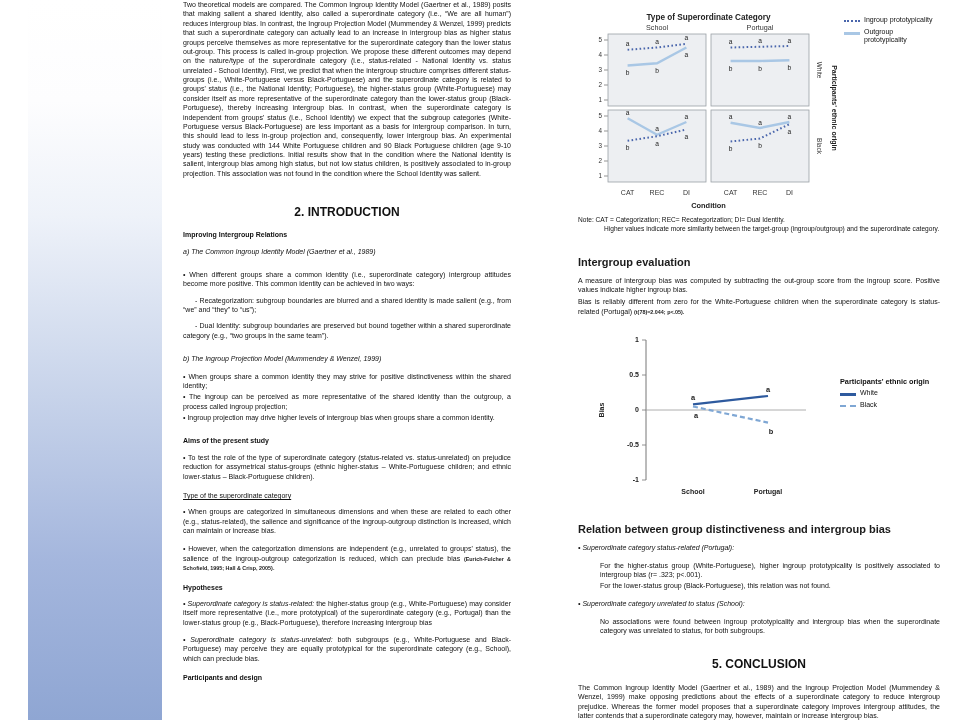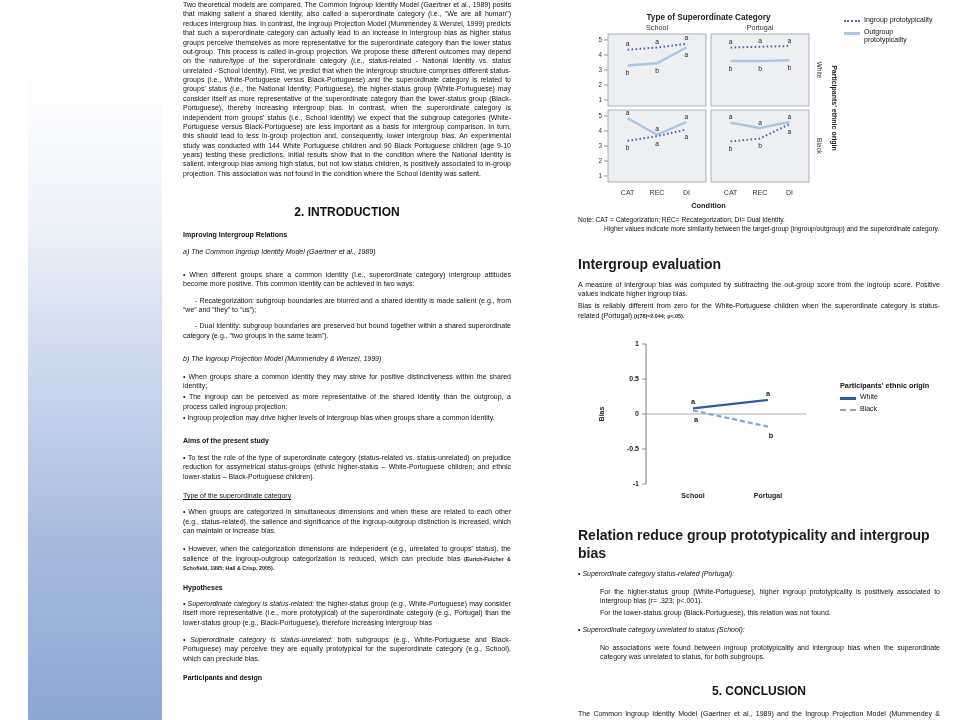--- a/index.html
+++ b/index.html
@@ -11,21 +11,21 @@
     background:linear-gradient(to bottom,#ffffff 0%,#fdfdfe 14%,#eef2f9 30%,#c7d3ea 55%,#a4b6dd 78%,#8fa6d3 100%);}
   .left-col{position:absolute;left:183px;top:0;width:328px;font-size:7px;line-height:1.34;}
   .right-col{position:absolute;left:578px;top:10px;width:362px;font-size:7px;line-height:1.32;}
   p{margin:0 0 7px 0;text-align:justify;}
   .sec-head{font-weight:bold;font-size:12px;text-align:center;margin:26px 0 10px 0;}
   .sub-head{font-weight:bold;margin:10px 0 7px 0;}
   .italic{font-style:italic;}
   .underline{text-decoration:underline;}
   .small-cite{font-size:5.4px;font-weight:bold;color:#222;}
   .sub-indent{text-indent:12px;}
-  .r-head{font-weight:bold;font-size:14px;color:#1c1c1c;margin:12px 0 6px 0;}
+  .r-head{font-weight:bold;font-size:11px;color:#1c1c1c;margin:12px 0 6px 0;}
   .r-sub{padding-left:22px;margin-bottom:6px;text-align:justify;}
   .note{font-size:6.6px;margin-top:4px;line-height:1.3;}
   .note .cont{padding-left:26px;display:block;}
   .chart-wrap{position:relative;}
   .legend{position:absolute;font-size:7px;line-height:1.15;}
   .legend .lg-title{font-weight:bold;font-size:7.3px;margin-bottom:3px;}
   .legend .lg-row{display:flex;align-items:flex-start;margin-bottom:4px;}
   .legend .swatch{display:inline-block;width:16px;margin:4px 4px 0 0;flex:0 0 16px;}
   .concl-p{margin-top:6px;}
   .bullet-block{margin-bottom:8px;}
@@ -184,21 +184,21 @@
           <span class="swatch" style="border-top: 3px solid rgb(46, 90, 158);"></span>
           <span>White</span>
         </div>
         <div class="lg-row">
           <span class="swatch" style="border-top: 2px dashed rgb(127, 167, 212);"></span>
           <span>Black</span>
         </div>
       </div>
   </div>
 
-  <div class="r-head" style="margin-top:16px;">Relation reduce group prototypicality and intergroup bias</div>
+  <div class="r-head" style="margin-top:16px;">Relation between group distinctiveness and intergroup bias</div>
   <p class="italic" style="margin-bottom:9px;">• Superordinate category status-related (Portugal):</p>
   <p class="r-sub" style="margin-bottom:2px;">For the higher-status group (White-Portuguese), higher ingroup prototypicality is positively associated to intergroup bias (r= .323; p&lt;.001).</p>
   <p class="r-sub">For the lower-status group (Black-Portuguese), this relation was not found.</p>
   <p class="italic" style="margin-top:8px;margin-bottom:9px;">• Superordinate category unrelated to status (School):</p>
   <p class="r-sub">No associations were found between ingroup prototypicality and intergroup bias when the superordinate category was unrelated to status, for both subgroups.</p>
 
   <div class="sec-head" style="margin-top:22px;">5. CONCLUSION</div>
   <p class="concl-p">The Common Ingroup Identity Model (Gaertner et al., 1989) and the Ingroup Projection Model (Mummendey &amp; Wenzel, 1999) make opposing predictions about the effects of a superordinate category to reduce intergroup prejudice. Whereas the former model proposes that a superordinate category improves intergroup attitudes, the latter contends that a superordinate category may, however, maintain or increase intergroup bias.</p>
 </div>
 

